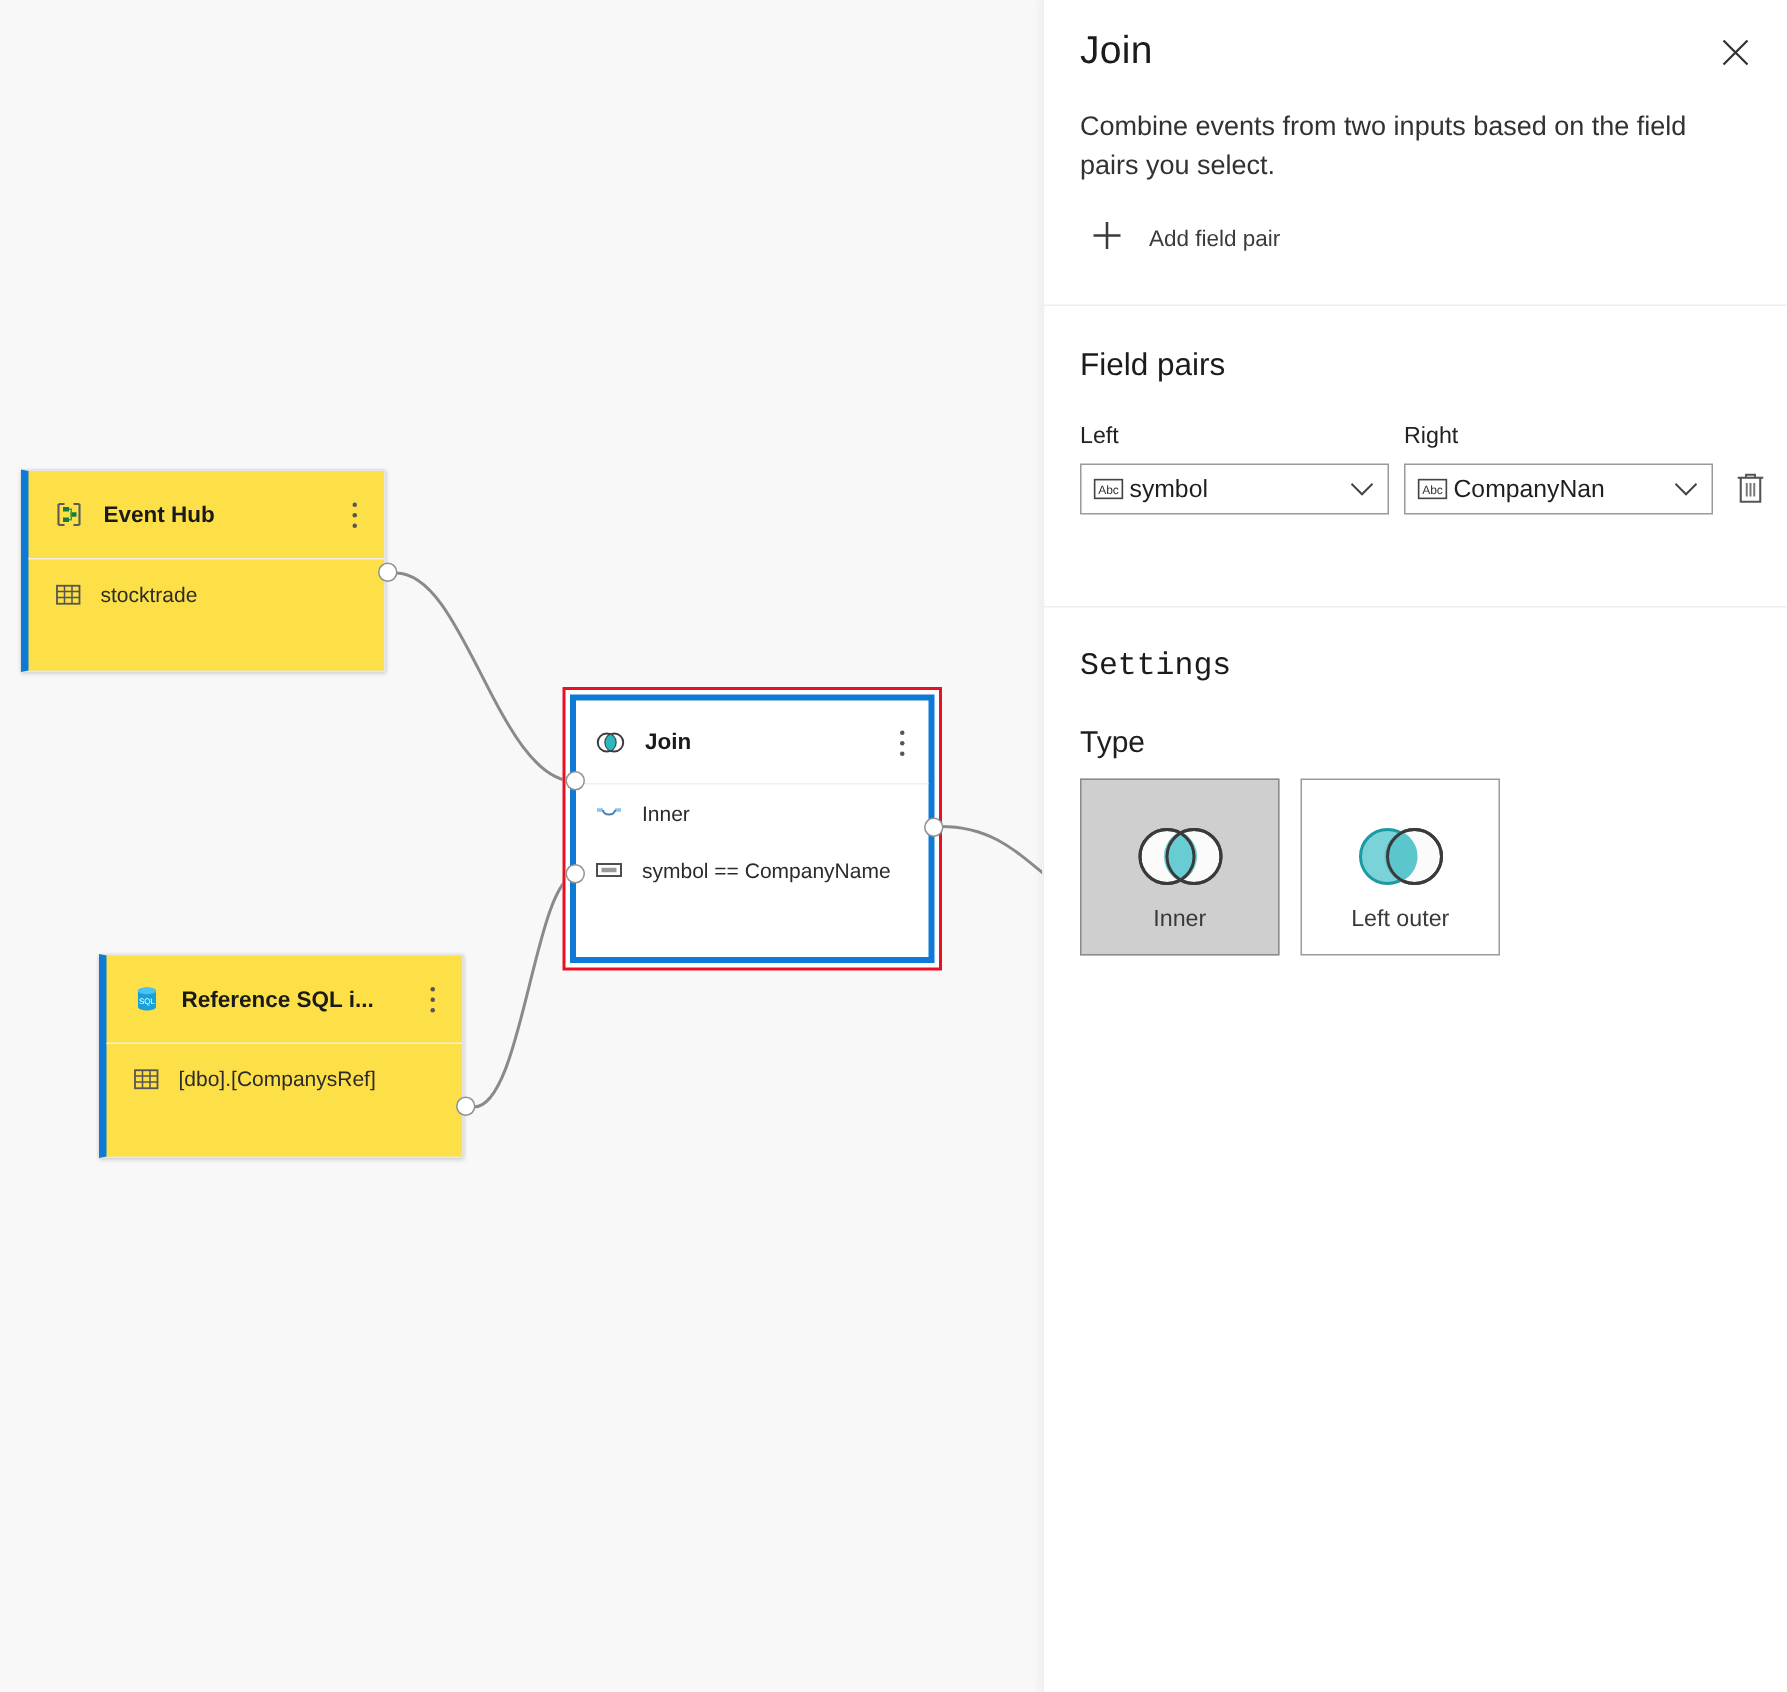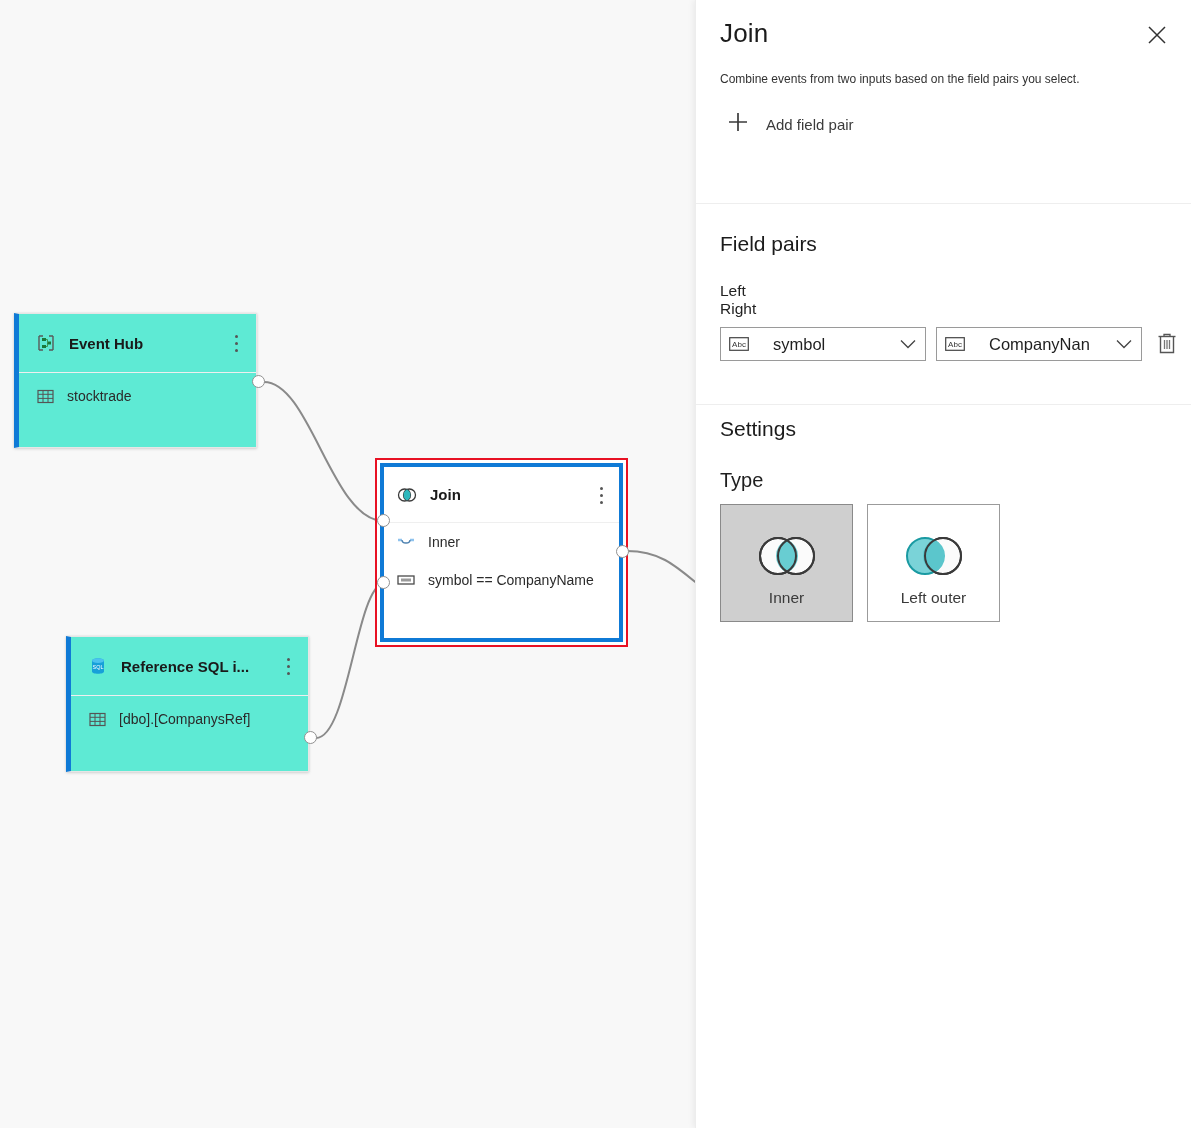--- a/index.html
+++ b/index.html
@@ -16,21 +16,21 @@
   #canvas {
     position: absolute; left: 0; top: 0;
     width: 695px; height: 1128px;
     background: #f8f8f8;
     overflow: hidden;
   }
   #edges { position: absolute; left: 0; top: 0; width: 695px; height: 1128px; }
 
   .node {
     position: absolute;
-    background: #5eead4;
+    background: #fde047;
     border: 1px solid #e6e6e6;
     border-left: 5px solid #0f7ad6;
     box-shadow: 0 1px 3px rgba(0,0,0,0.14), 0 0 2px rgba(0,0,0,0.08);
   }
   .node-head {
     display: flex; align-items: center;
     height: 59px; padding: 0 10px 0 16px;
     border-bottom: 1px solid #efefef;
   }
   .node-icon { width: 22px; height: 22px; flex: 0 0 22px; margin-right: 12px;
@@ -88,58 +88,58 @@
 
   #panel-head { position: relative; padding: 18px 24px 0 24px; }
   #panel-title { font-size: 26px; color: #1b1b1b; font-weight: normal; margin: 0; letter-spacing: .2px; }
   #close-btn {
     position: absolute; right: 16px; top: 18px;
     width: 36px; height: 34px; cursor: pointer;
     display: flex; align-items: center; justify-content: center;
   }
   #panel-desc {
     margin: 22px 24px 0 24px; width: 430px;
-    font-size: 12px; line-height: 1.45; color: #323232;
+    font-size: 18px; line-height: 1.45; color: #323232;
   }
   #add-field-pair {
     display: flex; align-items: center; gap: 16px;
     margin: 18px 0 0 30px; cursor: pointer; width: fit-content;
     padding: 4px 6px 4px 0;
   }
   #add-field-pair .lbl { font-size: 15px; color: #3b3b3b; }
 
   .divider { height: 1px; background: #eeeeee; width: 100%; }
   #div1 { position: absolute; left: 0; top: 203px; }
   #div2 { position: absolute; left: 0; top: 404px; }
 
   .section-title { font-size: 21px; color: #1b1b1b; }
   #field-pairs-section { position: absolute; left: 0; top: 204px; width: 496px; }
   #fp-title { margin: 28px 0 5px 24px; }
-  .fp-labels { display: flex; margin: 26px 0 0 24px; flex-direction: column; }
+  .fp-labels { display: flex; margin: 26px 0 0 24px; }
   .fp-lab { font-size: 15.5px; color: #222; }
   .fp-lab.left { width: 216px; }
   .fp-row { display: flex; align-items: center; margin: 9px 0 0 24px; }
 
   .select {
     height: 34px; border: 1px solid #9a9a9a; background: #fff;
     display: flex; align-items: center; padding: 0 4px 0 8px;
     cursor: pointer; overflow: hidden;
   }
   .select.left  { width: 206px; margin-right: 10px; }
   .select.right { width: 206px; margin-right: 12px; }
-  .abc-icon { flex: 0 0 auto; margin-right: 24px; display:flex; }
+  .abc-icon { flex: 0 0 auto; margin-right: 4px; display:flex; }
   .sel-value {
     flex: 1 1 auto; font-size: 16.5px; color: #1f1f1f;
     white-space: nowrap; overflow: hidden;
   }
   .chev { flex: 0 0 auto; width: 26px; display:flex; align-items:center; justify-content:center; }
   #delete-pair { width: 26px; height: 28px; cursor: pointer; display:flex; align-items:center; justify-content:center; }
 
   #settings-section { position: absolute; left: 0; top: 405px; width: 496px; }
-  #settings-title { margin: 12px 0 0 24px; }
+  #settings-title { margin: 28px 0 0 24px; font-family: Liberation Mono, monospace; }
   #type-label { margin: 28px 0 0 24px; font-size: 20px; color: #1f1f1f; }
   #type-options { display: flex; gap: 14px; margin: 12px 0 0 24px; }
   .type-card {
     width: 133px; height: 118px; border: 1px solid #9b9b9b; background: #ffffff;
     display: flex; flex-direction: column; align-items: center; justify-content: flex-start;
     cursor: pointer; padding-top: 20px;
   }
   .type-card.selected { background: #cfcfcf; border-color: #8a8a8a; }
   .type-card .venn { height: 62px; display: flex; align-items: center; }
   .type-card .cap { font-size: 15.5px; color: #3a3a3a; margin-top: 2px; }

